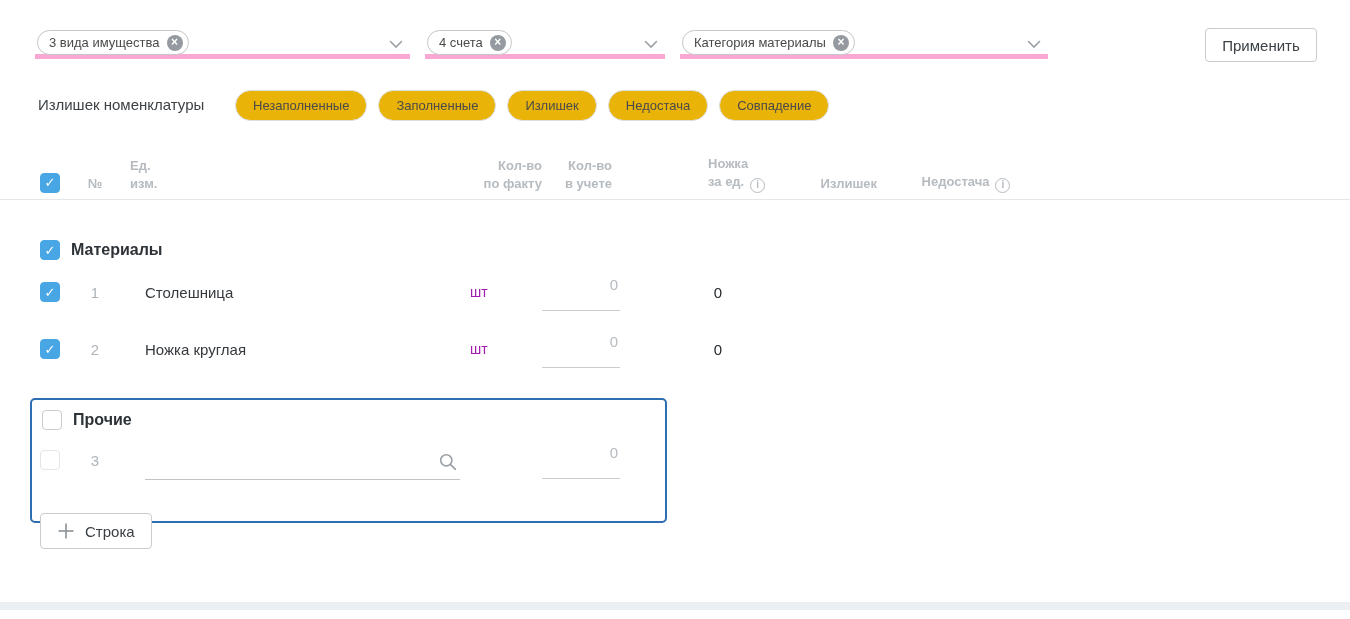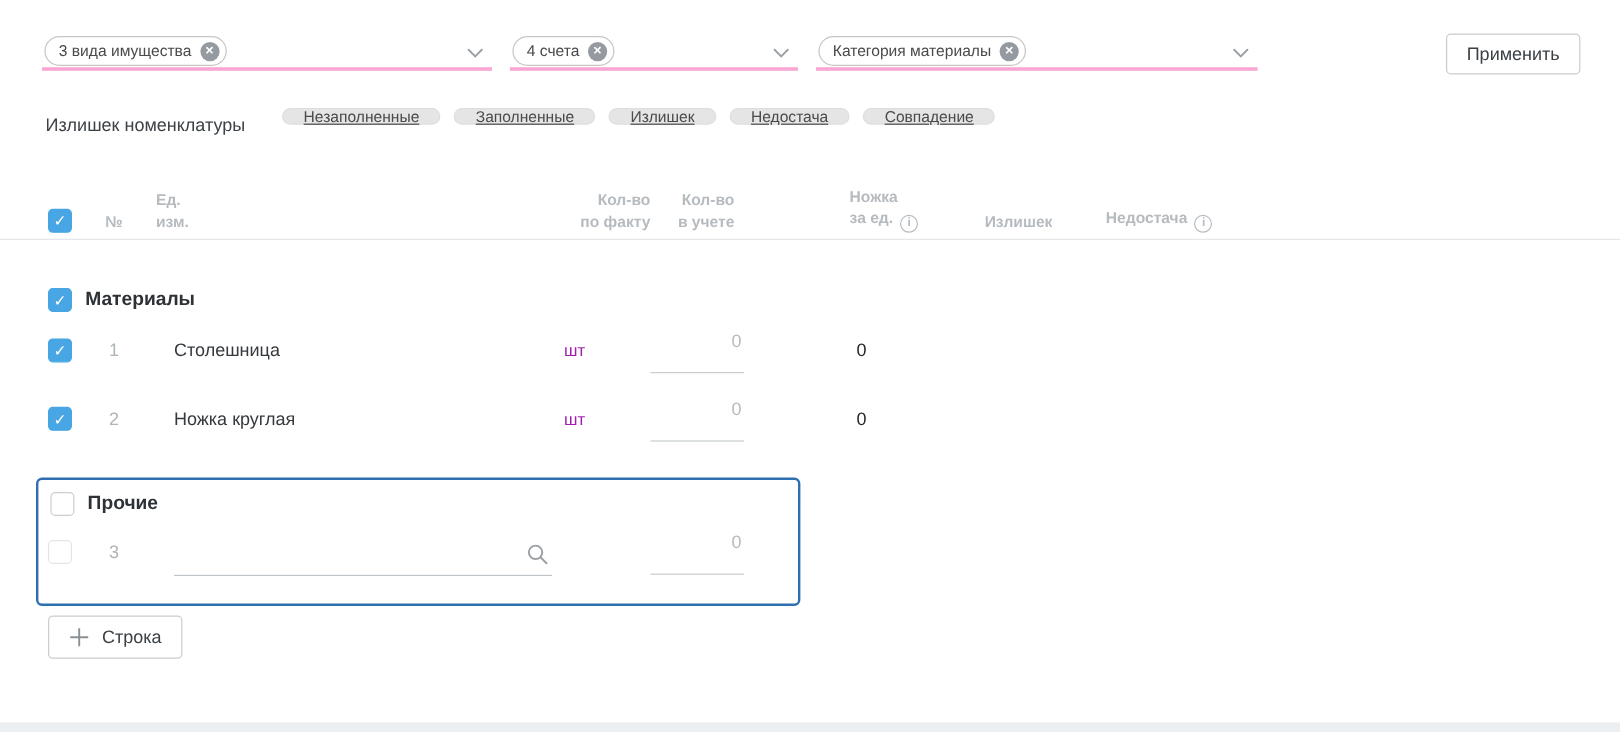--- a/index.html
+++ b/index.html
@@ -1,42 +1,42 @@
 <!DOCTYPE html>
 <html lang="ru"><head>
 <meta charset="utf-8">
 <style>
   * { box-sizing: border-box; margin: 0; padding: 0; }
   html, body { background: #fff; }
   body { font-family: "Liberation Sans", "DejaVu Sans", sans-serif; }
   .screen { position: relative; width: 1350px; height: 619px; background: #fff; overflow: hidden; }
 
   
-  .dd { position: absolute; top: 28px; height: 31px; border-bottom: 3px solid #f9a8d4; }
+  .dd { position: absolute; top: 28px; height: 31px; border-bottom: 5px solid #f9a8d4; }
   .dd1 { left: 35px;  width: 375px; }
   .dd2 { left: 425px; width: 240px; }
   .dd3 { left: 680px; width: 368px; }
   .chip { position: absolute; left: 2px; top: 2px; height: 25px; display: inline-flex; align-items: center;
           gap: 7px; padding: 0 5px 0 11px; border: 1px solid #c6c6c6; border-radius: 13px;
           background: #fff; font-size: 13px; color: #4a4a4a; white-space: nowrap; }
   .chip-x { width: 16px; height: 16px; border-radius: 50%; background: #949a9f; color: #fff;
             font-size: 12px; font-weight: bold; line-height: 15px; text-align: center; cursor: pointer; }
   .dd-chevron { position: absolute; right: 7px; top: 12px; }
 
   .apply-btn { position: absolute; left: 1205px; top: 28px; width: 112px; height: 34px;
                background: #fff; border: 1px solid #c8ccd0; border-radius: 4px;
                font-size: 15px; color: #3b4045; font-family: inherit; cursor: pointer; }
 
   
   .status-label { position: absolute; left: 38px; top: 90px; height: 30px; line-height: 30px;
                   font-size: 15px; color: #3d4247; }
   .pills { position: absolute; left: 235px; top: 90px; display: flex; gap: 11px; }
-  .pill { height: 14px; padding: 0 17px; display: inline-flex; align-items: center;
-          border: 1px solid #dcdfe2; border-radius: 16px; background: #e5e5e5;
-          font-size: 13px; color: #4a4a4a; font-family: inherit; cursor: pointer; white-space: nowrap; text-decoration: underline; }
+  .pill { height: 31px; padding: 0 17px; display: inline-flex; align-items: center;
+          border: 1px solid #dcdfe2; border-radius: 16px; background: #eab308;
+          font-size: 13px; color: #4a4a4a; font-family: inherit; cursor: pointer; white-space: nowrap; }
 
   
   .trow { display: grid; grid-template-columns: 20px 70px 340px 72px 78px 110px 160px 170px 190px;
           align-items: center; padding-left: 40px; width: 1250px; }
   .thead { position: absolute; left: 0; top: 155px; width: 1350px; height: 45px;
            border-bottom: 1px solid #e4e7ea; }
   .thead .trow { height: 45px; align-items: end; padding-bottom: 8px; }
   .th { font-size: 13px; font-weight: bold; color: #b6bbc0; line-height: 18px; }
   .th-num   { text-align: center; }
   .th-name  { padding-left: 15px; }
@@ -69,21 +69,21 @@
   .r2 { top: 327px; }
   .cell-num  { text-align: center; font-size: 15px; color: #aeb4b9; }
   .cell-name { padding-left: 15px; font-size: 15px; color: #35393d; }
   .cell-unit { font-size: 14px; color: #a21caf; }
   .fact-input { width: 78px; height: 38px; border: 0; border-bottom: 1px solid #c9cdd0;
                 background: transparent; text-align: right; font-size: 15px; color: #b6bbc0;
                 font-family: inherit; padding: 0 2px 14px 0; outline: none; justify-self: end; }
   .cell-uchet { text-align: right; padding-right: 8px; font-size: 15px; color: #24292e; }
 
   
-  .other-box { position: absolute; left: 30px; top: 398px; width: 637px; height: 107px;
+  .other-box { position: absolute; left: 30px; top: 398px; width: 637px; height: 125px;
                border: 2px solid #2e6fb2; border-radius: 5px; background: #fff; overflow: hidden; }
   .other-box .group-row-inner { margin: 10px 0 0 10px; display: flex; align-items: center; gap: 11px; }
   .other-box .trow { padding-left: 8px; height: 52px; margin-top: 4px; }
   .search-field { margin-left: 15px; width: 315px; height: 40px; border-bottom: 1px solid #bfc4c8;
                   display: flex; align-items: flex-end; justify-content: flex-end; cursor: text; }
   .search-field svg { margin: 0 2px 7px 0; }
 
   
   .add-row-btn { position: absolute; left: 40px; top: 513px; height: 36px;
                  display: inline-flex; align-items: center; gap: 10px; padding: 0 16px;

